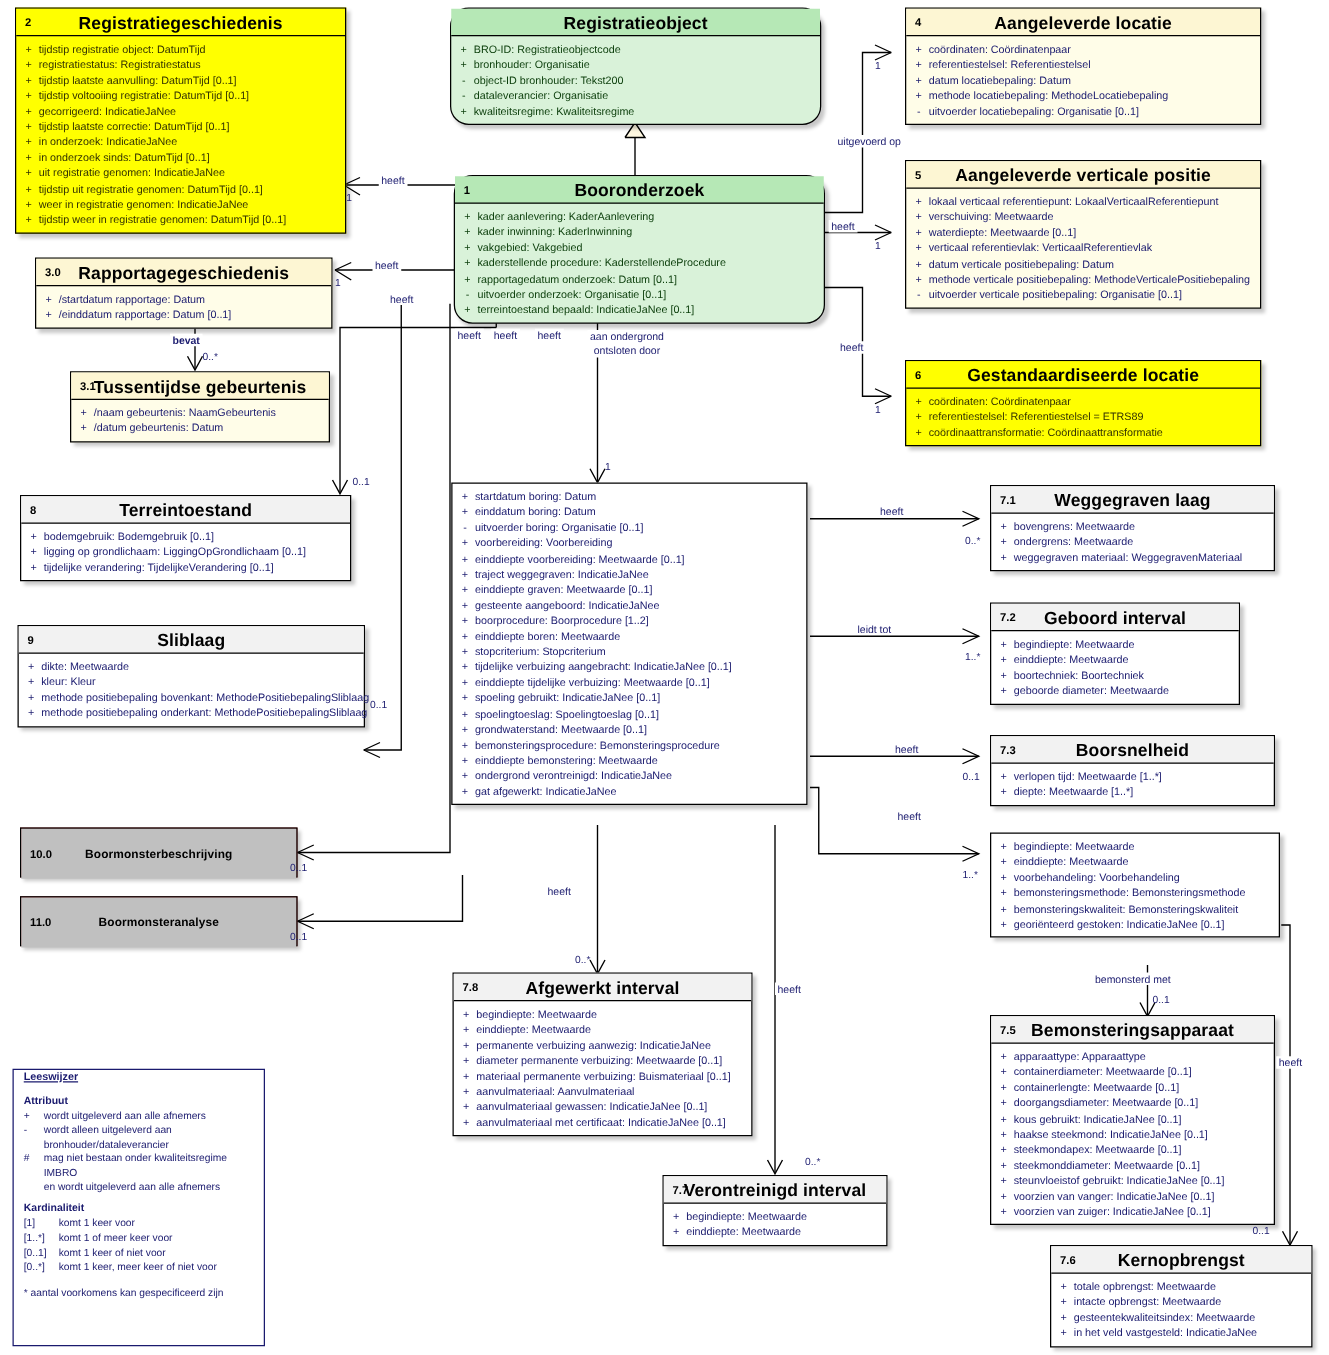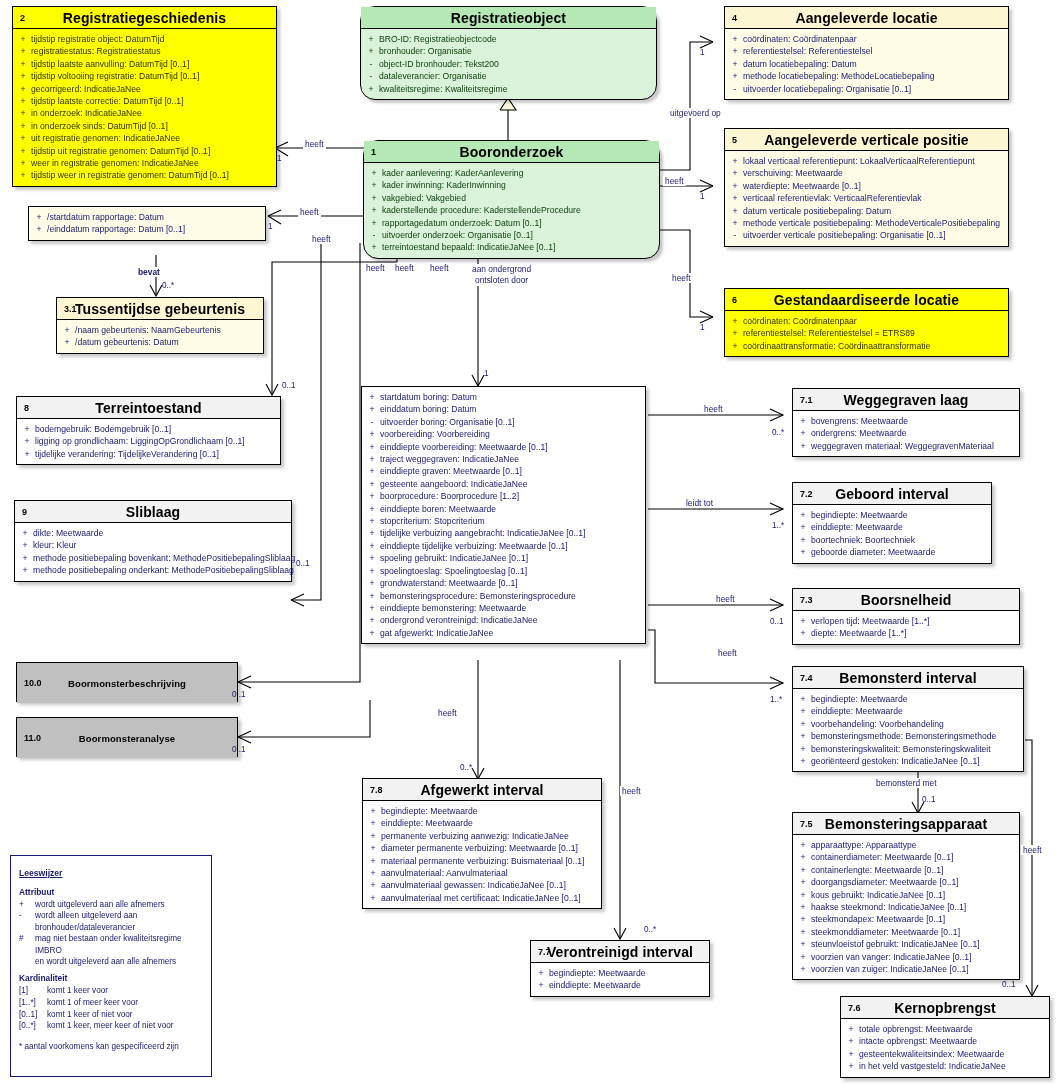--- a/index.html
+++ b/index.html
@@ -36,21 +36,21 @@
   .grey .hdr{background:#c0c0c0;border-bottom:none;}
   .grey .nm{font-size:9.5px;}
 
   .lbl{position:absolute;font-size:8.4px;color:#1a1a6e;white-space:nowrap;
        background:#fff;padding:0 2px;}
   .card{position:absolute;font-size:8.2px;color:#1a1a6e;white-space:nowrap;}
 
   
   #legend{position:absolute;left:10px;top:855px;width:202px;height:222px;
           border:1px solid #1a1a6e;background:#fff;box-sizing:border-box;
-          padding:12px 8px 4px 8px;}
+          padding:0 8px 4px 8px;}
   #legend .lg-title{font-size:8.6px;color:#1a1a6e;font-weight:bold;text-decoration:underline;margin-bottom:9px;}
   #legend .lg-sec{font-size:8.4px;color:#1a1a6e;font-weight:bold;margin:6px 0 2px 0;}
   #legend .lg-row{display:flex;font-size:8.2px;color:#1a1a6e;line-height:11.4px;}
   #legend .lg-row .k{flex:0 0 16px;}
   #legend .lg-row .v{flex:1 1 auto;}
   #legend .lg-row2{font-size:8.2px;color:#1a1a6e;line-height:11.4px;padding-left:16px;}
   #legend .lg-card{display:flex;font-size:8.2px;color:#1a1a6e;line-height:11.6px;}
   #legend .lg-card .k{flex:0 0 28px;}
   #legend .lg-foot{font-size:8.2px;color:#1a1a6e;margin-top:10px;}
 </style>
@@ -328,20 +328,24 @@
           <span class="txt">referentiestelsel: Referentiestelsel = ETRS89</span>
         </div>
         <div class="attr">
           <span class="vis">+</span>
           <span class="txt">coördinaattransformatie: Coördinaattransformatie</span>
         </div>
       </div>
   </div>
 
   <div class="cls cream" style="left:28px;top:206px;width:238px;">
+    <div class="hdr">
+      <span class="num">3.0</span>
+      <span class="nm">Rapportagegeschiedenis</span>
+    </div>
     <div class="body">
         <div class="attr">
           <span class="vis">+</span>
           <span class="txt">/startdatum rapportage: Datum</span>
         </div>
         <div class="attr">
           <span class="vis">+</span>
           <span class="txt">/einddatum rapportage: Datum [0..1]</span>
         </div>
       </div>
@@ -566,24 +570,20 @@
           <span class="txt">verlopen tijd: Meetwaarde [1..*]</span>
         </div>
         <div class="attr">
           <span class="vis">+</span>
           <span class="txt">diepte: Meetwaarde [1..*]</span>
         </div>
       </div>
   </div>
 
   <div class="cls white" style="left:792px;top:666px;width:232px;">
-    <div class="hdr">
-      <span class="num">7.4</span>
-      <span class="nm">Bemonsterd interval</span>
-    </div>
     <div class="body">
         <div class="attr">
           <span class="vis">+</span>
           <span class="txt">begindiepte: Meetwaarde</span>
         </div>
         <div class="attr">
           <span class="vis">+</span>
           <span class="txt">einddiepte: Meetwaarde</span>
         </div>
         <div class="attr">

